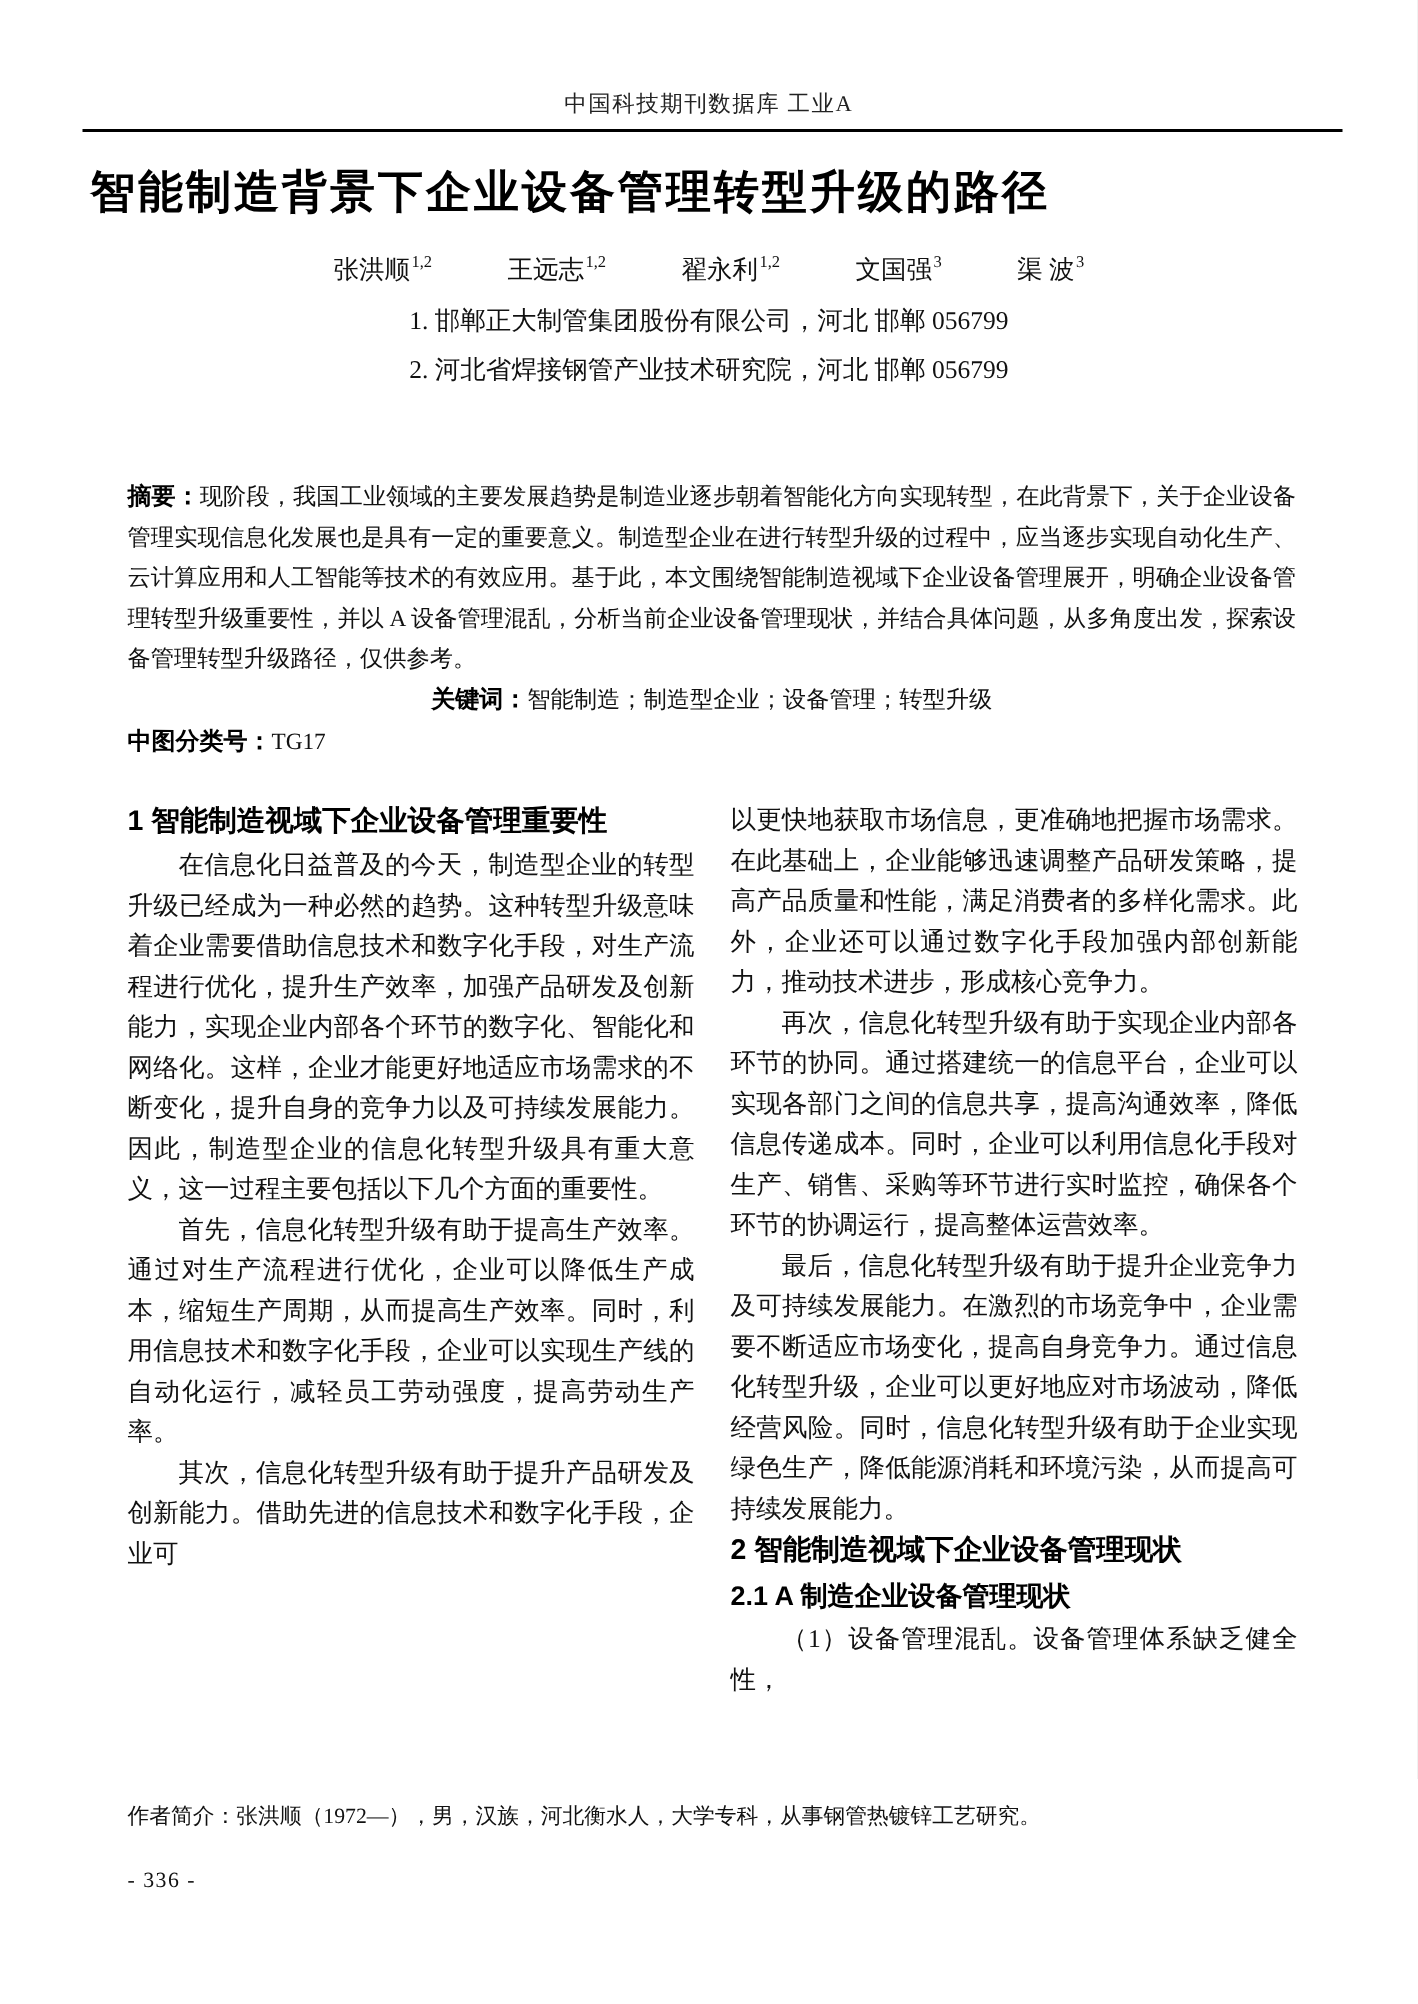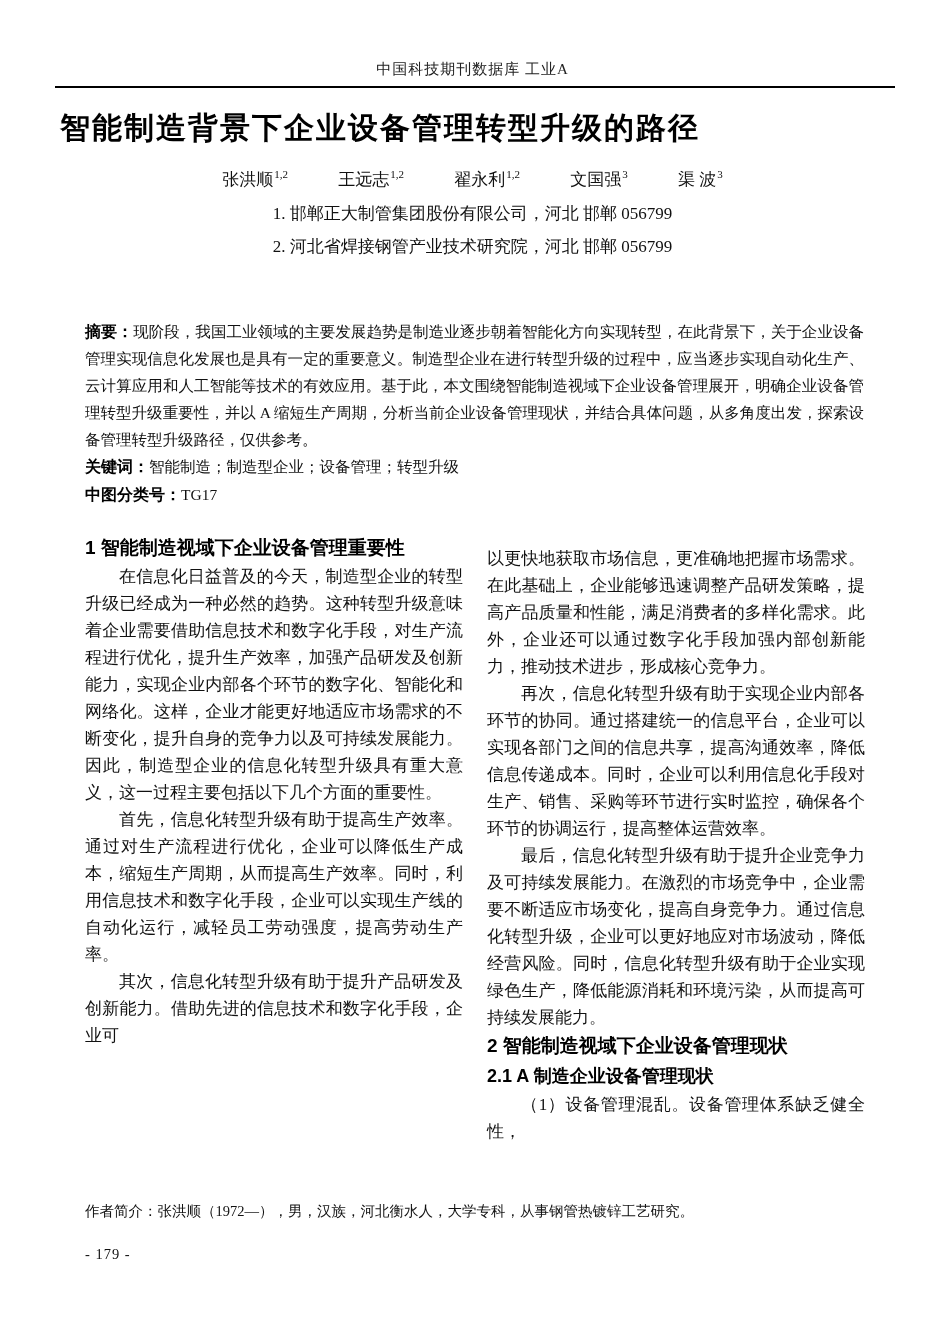--- a/index.html
+++ b/index.html
@@ -71,39 +71,40 @@
     font-family: "Liberation Sans", sans-serif;
     font-weight: bold;
     font-size: 16px;
     color: #000000;
   }
   .keywords-line {
     position: absolute;
     top: 453px; left: 85px; width: 779px;
     font-size: 15.5px;
     line-height: 27px;
+    text-align: center;
   }
   .classification-line {
     position: absolute;
     top: 481px; left: 85px; width: 779px;
     font-size: 15.5px;
     line-height: 27px;
   }
   
   .column {
     position: absolute;
     top: 533px;
     width: 378px;
     font-size: 17px;
     line-height: 27px;
     text-align: justify;
     color: #111111;
   }
   .column-left  { left: 85px;  height: 665px; }
-  .column-right { left: 487px; height: 690px; margin-top: 12px; }
+  .column-right { left: 487px; height: 690px; }
   .para { text-indent: 2em; }
   .para.no-indent { text-indent: 0; }
   .section-heading {
     font-family: "Liberation Sans", sans-serif;
     font-weight: bold;
     font-size: 19px;
     line-height: 30px;
     color: #000000;
     text-align: left;
   }
@@ -148,21 +149,21 @@
     <span class="author"><span>文国强</span><sup>3</sup></span>
     <span class="author"><span>渠 波</span><sup>3</sup></span>
   </div>
 
   <div class="affiliations">
     <div>1. 邯郸正大制管集团股份有限公司，河北 邯郸 056799</div>
     <div>2. 河北省焊接钢管产业技术研究院，河北 邯郸 056799</div>
   </div>
 
   <div class="abstract-block">
-    <span class="label-bold">摘要：</span><span>现阶段，我国工业领域的主要发展趋势是制造业逐步朝着智能化方向实现转型，在此背景下，关于企业设备管理实现信息化发展也是具有一定的重要意义。制造型企业在进行转型升级的过程中，应当逐步实现自动化生产、云计算应用和人工智能等技术的有效应用。基于此，本文围绕智能制造视域下企业设备管理展开，明确企业设备管理转型升级重要性，并以 A 缩短生产周期，分析当前企业设备管理现状，并结合具体问题，从多角度出发，探索设备管理转型升级路径，仅供参考。</span>
+    <span class="label-bold">摘要：</span><span>现阶段，我国工业领域的主要发展趋势是制造业逐步朝着智能化方向实现转型，在此背景下，关于企业设备管理实现信息化发展也是具有一定的重要意义。制造型企业在进行转型升级的过程中，应当逐步实现自动化生产、云计算应用和人工智能等技术的有效应用。基于此，本文围绕智能制造视域下企业设备管理展开，明确企业设备管理转型升级重要性，并以 A 设备管理混乱，分析当前企业设备管理现状，并结合具体问题，从多角度出发，探索设备管理转型升级路径，仅供参考。</span>
   </div>
 
   <div class="keywords-line">
     <span class="label-bold">关键词：</span><span>智能制造；制造型企业；设备管理；转型升级</span>
   </div>
 
   <div class="classification-line">
     <span class="label-bold">中图分类号：</span><span>TG17</span>
   </div>
 
@@ -179,15 +180,15 @@
     <p class="para">最后，信息化转型升级有助于提升企业竞争力及可持续发展能力。在激烈的市场竞争中，企业需要不断适应市场变化，提高自身竞争力。通过信息化转型升级，企业可以更好地应对市场波动，降低经营风险。同时，信息化转型升级有助于企业实现绿色生产，降低能源消耗和环境污染，从而提高可持续发展能力。</p>
     <h2 class="section-heading">2 智能制造视域下企业设备管理现状</h2>
     <h3 class="subsection-heading">2.1 A 制造企业设备管理现状</h3>
     <p class="para">（1）设备管理混乱。设备管理体系缺乏健全性，</p>
   </div>
 
   <div class="footnote-block">
     <div>作者简介：张洪顺（1972—），男，汉族，河北衡水人，大学专科，从事钢管热镀锌工艺研究。</div>
   </div>
 
-  <div class="page-number">- 179 -</div>
+  <div class="page-number">- 336 -</div>
 
 </div>
 
 </body></html>

